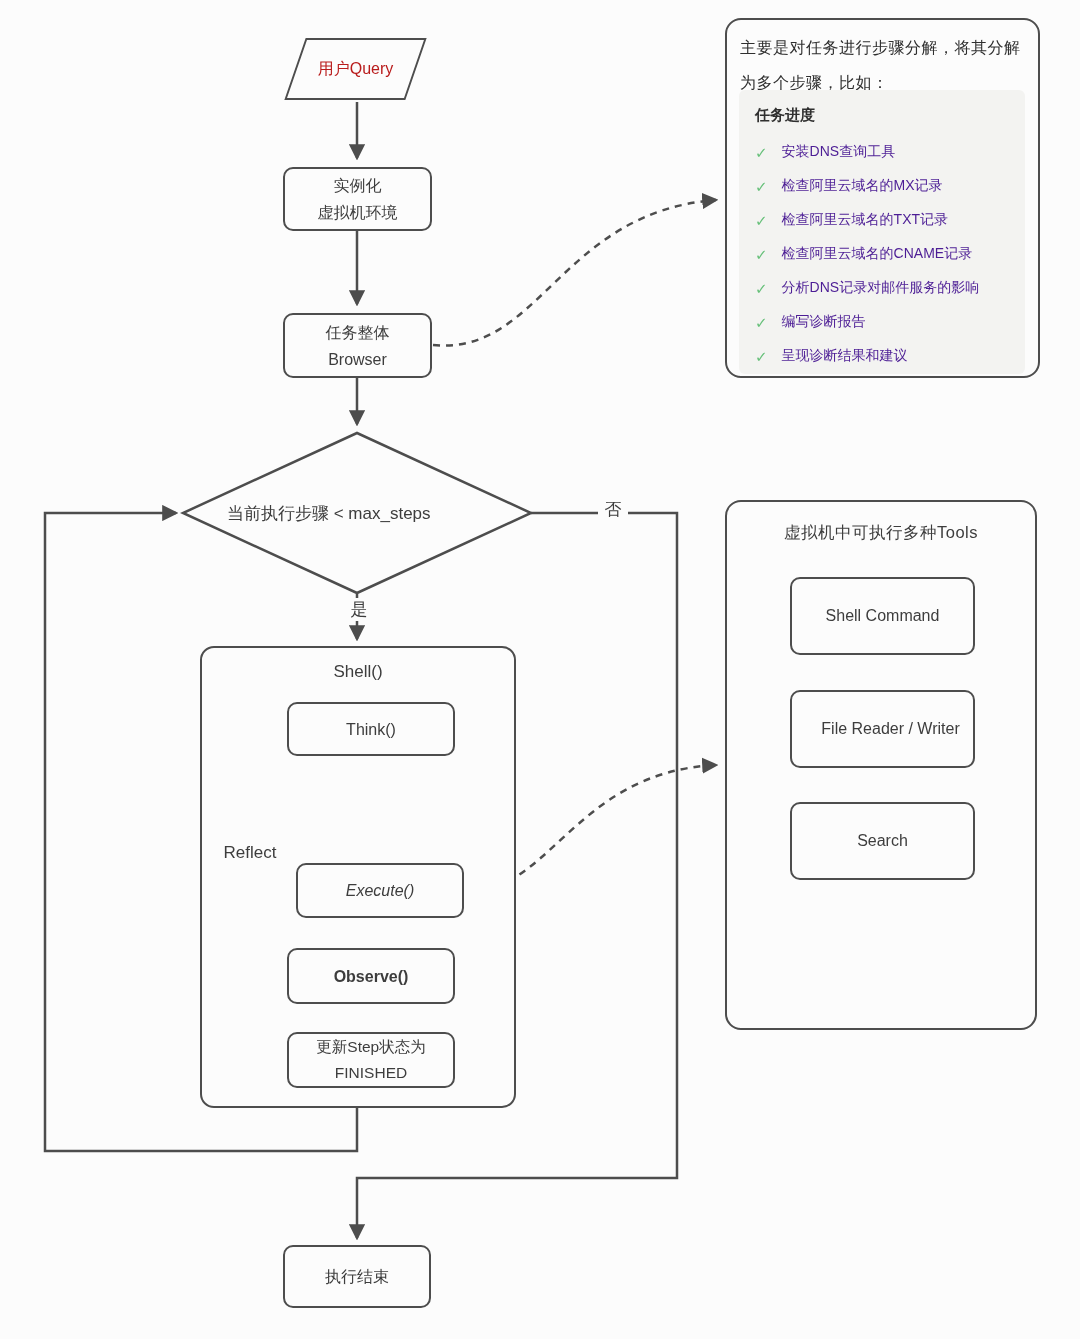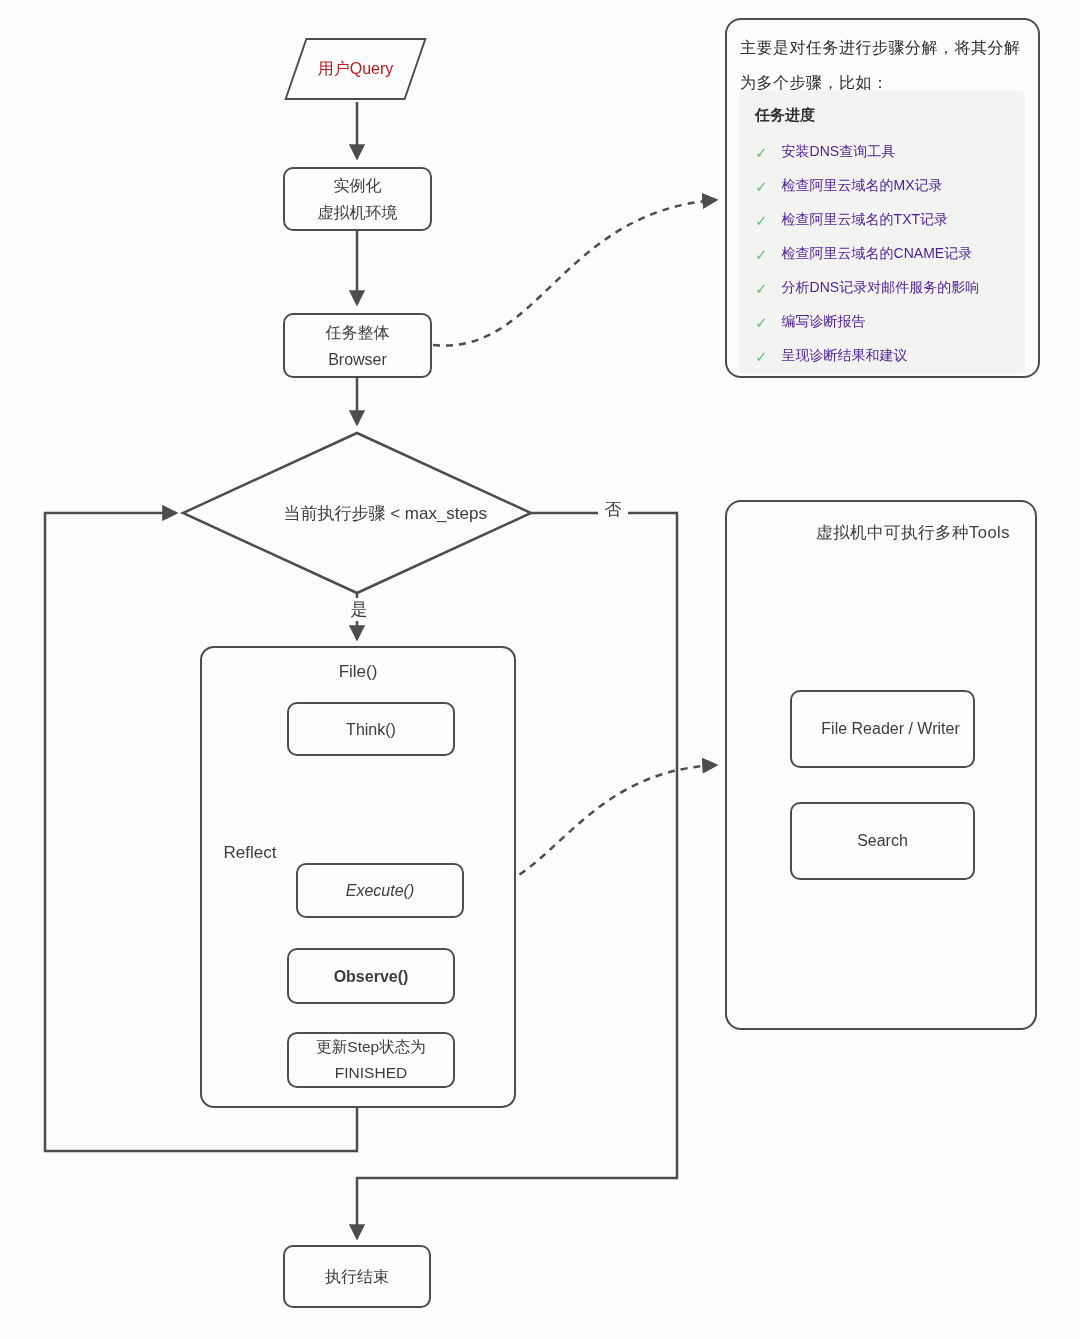--- a/index.html
+++ b/index.html
@@ -42,21 +42,21 @@
     position:absolute;left:12px;top:0;width:121px;height:62px;
     border:2.5px solid #4d4d4d;background:#fcfcfc;
     transform:skewX(-19deg);box-sizing:border-box;
   }
   .parallelogram-label{
     position:absolute;left:0;top:0;width:145px;height:62px;
     display:flex;align-items:center;justify-content:center;
     font-size:16px;color:#b91c1c;
   }
   .diamond-label{
-    position:absolute;z-index:2;text-align:right;
+    position:absolute;z-index:2;text-align:left;
     font-size:17px;color:#3d3d3d;
   }
   .edge-label{
     position:absolute;z-index:3;background:#fcfcfc;
     font-size:17px;color:#3d3d3d;text-align:center;padding:0 3px;
   }
   .note-headline{
     position:absolute;left:13px;top:10px;width:292px;
     font-size:16px;line-height:35px;color:#2f2f2f;letter-spacing:0.5px;
   }
@@ -71,21 +71,21 @@
   }
   .check-row{
     display:flex;align-items:center;height:34px;gap:14px;
   }
   .check-glyph{
     font-size:15px;line-height:1;flex:0 0 auto;
   }
   .check-text{font-size:14px;color:#4c1d95;}
   .tools-title{
     position:absolute;left:0;top:20px;width:100%;
-    text-align:center;font-size:16.5px;color:#3d3d3d;letter-spacing:0.5px;padding-left:32px;
+    text-align:center;font-size:16.5px;color:#3d3d3d;letter-spacing:0.5px;
   }
   .tool-box{
     position:absolute;left:63px;width:185px;height:78px;
     border:2.5px solid #4d4d4d;border-radius:10px;background:#fcfcfc;
     display:flex;align-items:center;justify-content:center;
     font-size:16px;color:#3d3d3d;box-sizing:border-box;
   }
 </style>
 </head>
 <body>
@@ -134,21 +134,21 @@
     <div>任务整体</div>
     <div>Browser</div>
   </div>
 
   <div class="diamond-label" style="left:227px;top:502px;width:260px;">当前执行步骤 &lt; max_steps</div>
 
   <div class="edge-label" style="left:344px;top:598px;width:24px;">是</div>
   <div class="edge-label" style="left:598px;top:498px;width:24px;">否</div>
 
   <div class="container-box" style="left:200px;top:646px;width:316px;height:462px;">
-    <div class="step-title">File()</div>
+    <div class="step-title">Shell()</div>
   </div>
 
   <div class="edge-label" style="left:215px;top:843px;width:64px;">Reflect</div>
 
   <div class="node" style="left:287px;top:702px;width:168px;height:54px;">
     <div>Think()</div>
   </div>
   <div class="node" style="left:296px;top:863px;width:168px;height:55px;font-style:italic;">
     <div>Execute()</div>
   </div>
@@ -194,20 +194,23 @@
       </div>
       <div class="check-row">
         <span class="check-glyph" style="color: rgb(103, 192, 122);">✓</span>
         <span class="check-text">呈现诊断结果和建议</span>
       </div>
     </div>
   </div>
 
   <div class="panel" style="left:725px;top:500px;width:312px;height:530px;">
     <div class="tools-title">虚拟机中可执行多种Tools</div>
+    <div class="tool-box" style="top:75px;">
+      <span>Shell Command</span>
+    </div>
     <div class="tool-box" style="top:188px;padding-left:16px;">
       <span>File Reader / Writer</span>
     </div>
     <div class="tool-box" style="top:300px;">
       <span>Search</span>
     </div>
   </div>
 
 </div>
 

